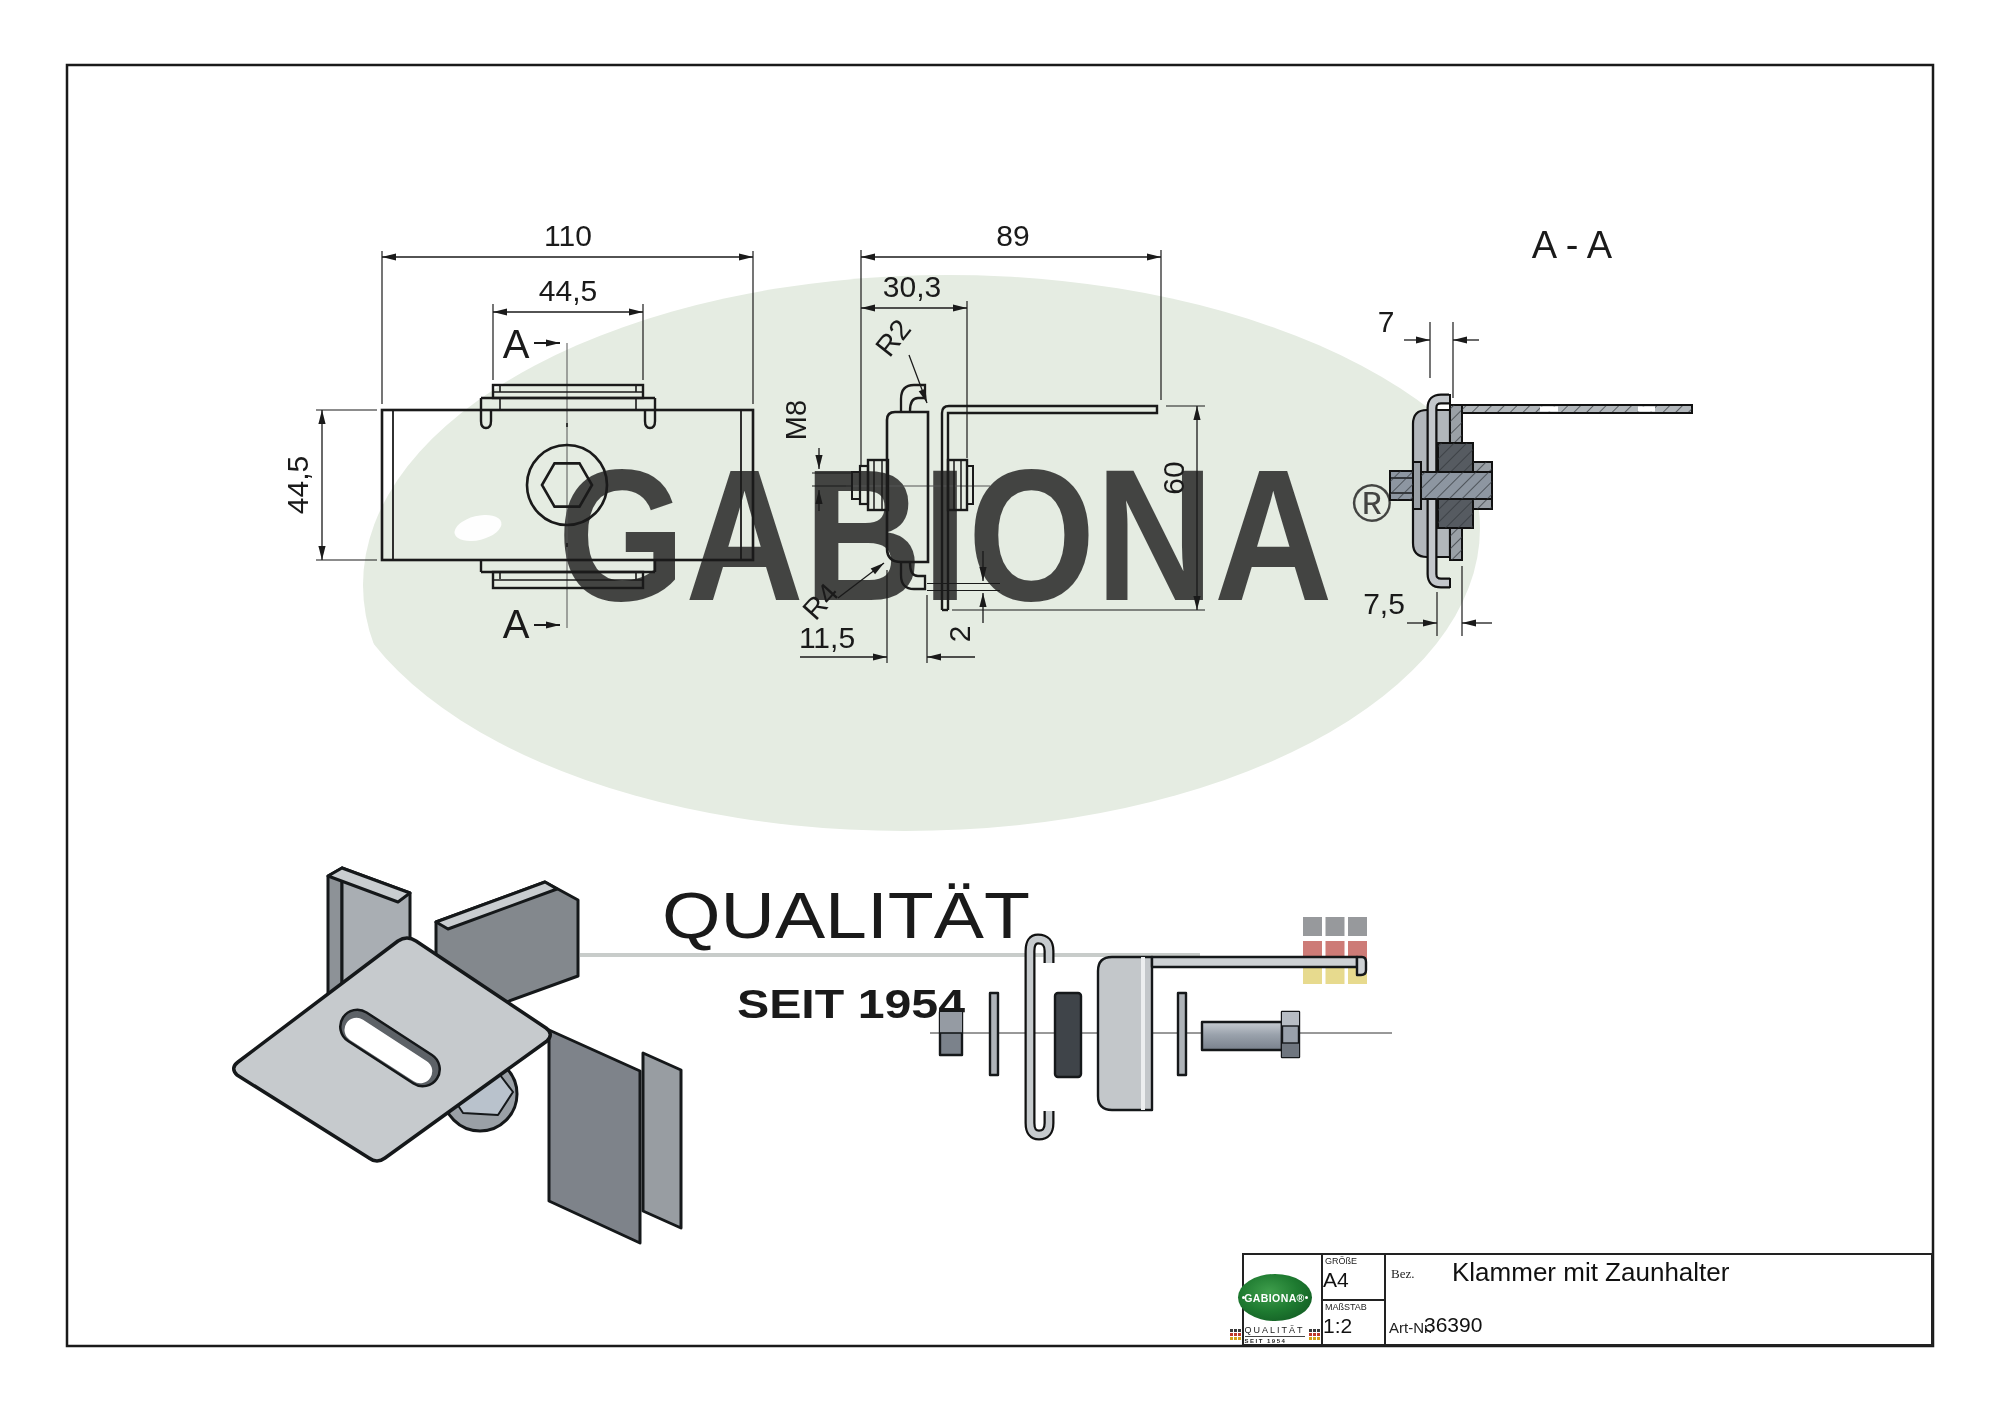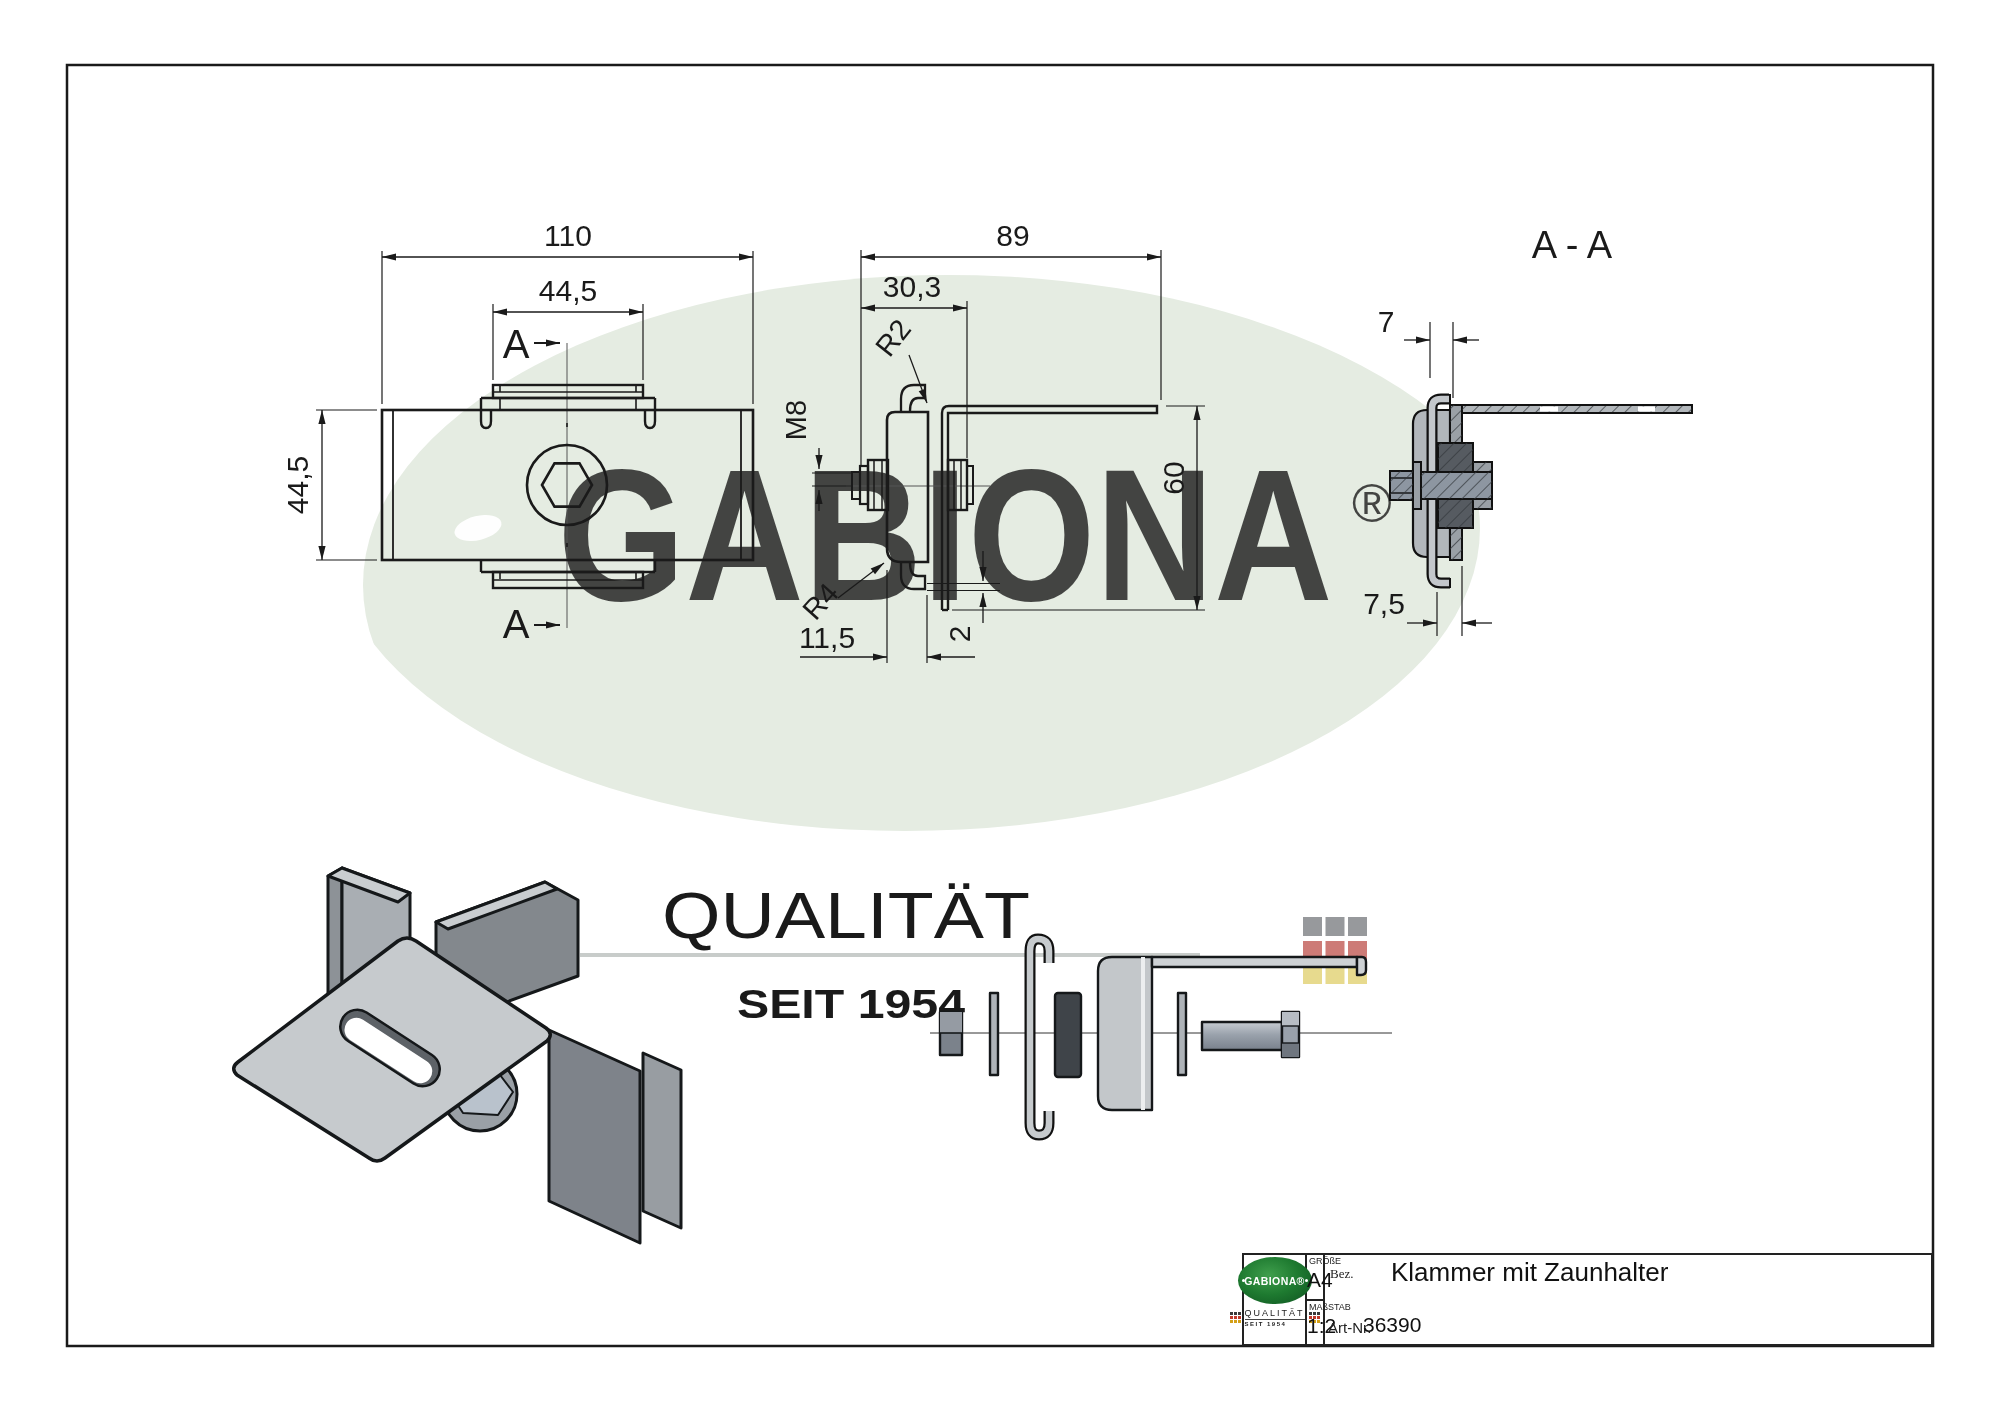--- a/index.html
+++ b/index.html
@@ -2,37 +2,37 @@
 <html><head>
 <meta charset="utf-8">
 <style>
   html,body{margin:0;padding:0;background:#fff;}
   .page{position:relative;width:2000px;height:1414px;background:#fff;overflow:hidden;
         font-family:"Liberation Sans",sans-serif;}
   svg text{font-family:"Liberation Sans",sans-serif;fill:#1a1a1a;}
   
   .tb{position:absolute;left:1242px;top:1253px;width:691px;height:93px;box-sizing:border-box;
       border:2px solid #222;background:#fff;display:flex;}
-  .tb-col1{width:61px;box-sizing:border-box;padding-top:2px;display:flex;flex-direction:column;align-items:center;}
+  .tb-col1{width:61px;box-sizing:border-box;padding-top:19px;display:flex;flex-direction:column;align-items:center;}
   .logo-ellipse{position:relative;width:74px;height:47px;border-radius:50%;
       background:radial-gradient(ellipse at 42% 38%, #3f9e4c 0%, #1e7a30 48%, #0e501f 100%);
       display:flex;align-items:center;justify-content:center;}
   .logo-ellipse span{color:#fff;font-size:10.5px;font-weight:bold;letter-spacing:.4px;white-space:nowrap;}
   .logo-dot{position:absolute;width:3px;height:3px;border-radius:50%;background:#fff;top:22px;}
   .logo-dot.l{left:4px}.logo-dot.r{right:4px}
   .logo-quality-row{display:flex;align-items:center;gap:4px;margin-top:4px;}
   .miniflag{display:grid;grid-template-columns:repeat(3,3px);grid-template-rows:repeat(3,3px);gap:1px;}
   .miniflag i{display:block;}
   .miniflag i:nth-child(-n+3){background:#3a3a3a;}
   .miniflag i:nth-child(n+4):nth-child(-n+6){background:#c0392b;}
   .miniflag i:nth-child(n+7){background:#d4a017;}
   .logo-q{font-size:9px;letter-spacing:2px;color:#222;border-bottom:1px solid #444;padding-bottom:1px;}
   .logo-s{font-size:6px;font-weight:bold;letter-spacing:1.5px;color:#222;margin-top:1px;}
-  .tb-col2{width:20px;box-sizing:border-box;border-left:2px solid #222;border-right:2px solid #222;
-           display:flex;flex-direction:column;}
+  .tb-col2{width:65px;box-sizing:border-box;border-left:2px solid #222;border-right:2px solid #222;
+           display:flex;flex-direction:column;margin-left:16px;}
   .tb-cell{flex:1;position:relative;}
   .tb-cell.top{border-bottom:2px solid #222;}
   .tb-lbl{position:absolute;left:2px;top:1px;font-size:9px;color:#222;white-space:nowrap;}
   .tb-val{position:absolute;left:0;right:0;top:13px;text-align:left;font-size:21px;color:#111;}
   .tb-col3{flex:1;position:relative;}
   .bez-lbl{position:absolute;left:5px;top:11px;font-size:13px;color:#222;font-family:Liberation Serif, serif;}
   .desc{position:absolute;left:38px;top:3px;font-size:26px;line-height:28px;color:#111;margin-left:28px;}
   .art-lbl{position:absolute;left:3px;top:64px;font-size:15px;color:#222;}
   .art-val{position:absolute;left:38px;top:58px;font-size:21px;color:#111;}
 </style>

